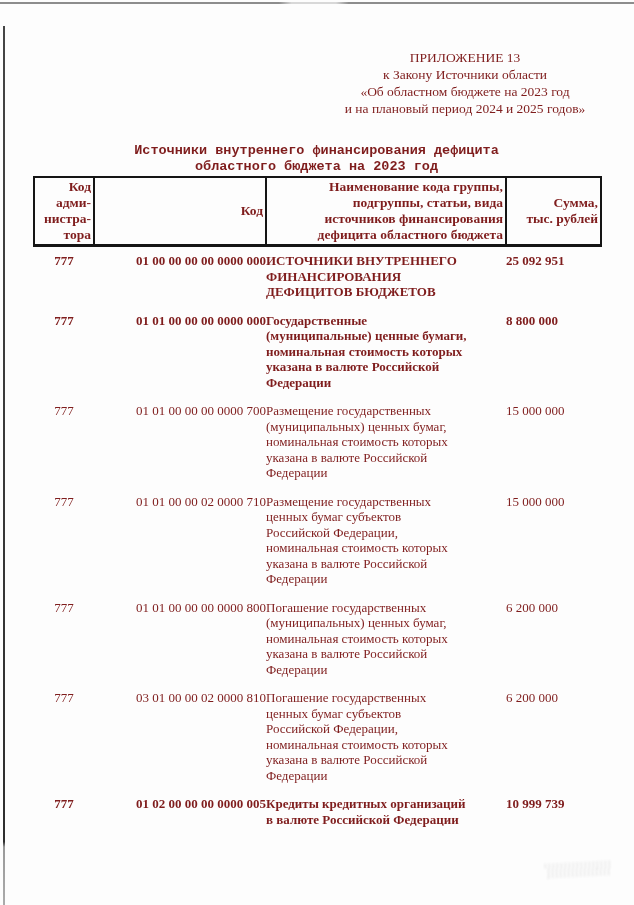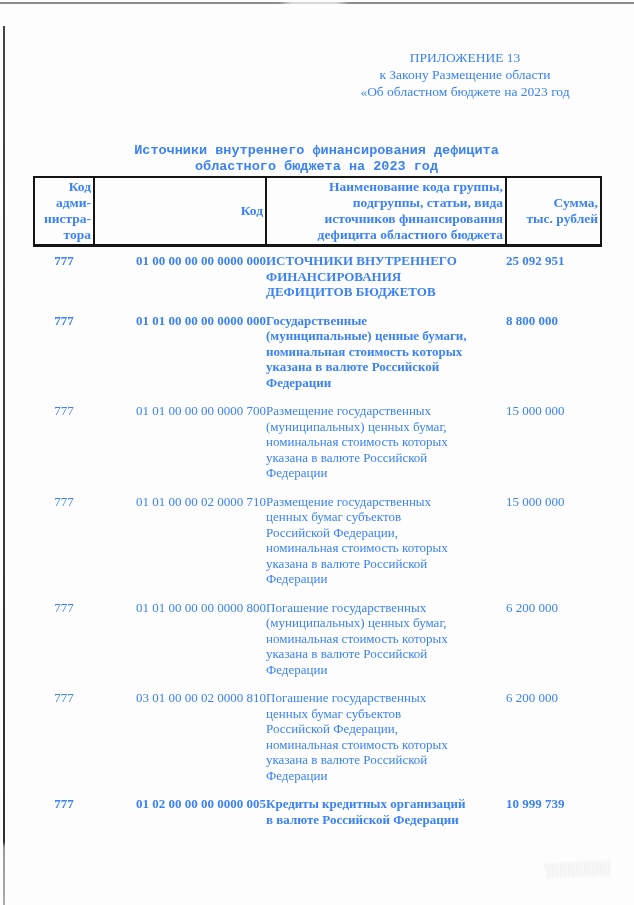--- a/index.html
+++ b/index.html
@@ -1,21 +1,21 @@
 <!DOCTYPE html>
 <html><head>
 <meta charset="utf-8">
 <style>
   html,body{margin:0;padding:0;background:#fff;}
   .page{
     position:relative;
     width:634px;height:905px;
     background:#fdfdfd;
     font-family:"Liberation Serif","DejaVu Serif",serif;
-    color:#3b82f6;
+    color:#7f1d1d;
     overflow:hidden;
   }
   
   .scan-top-line{
     position:absolute;top:2px;left:0;width:634px;height:2px;
     background:linear-gradient(to right,#8d8d8d 0 44%,#d8d8d8 46% 53%,#8d8d8d 55% 100%);
   }
   .scan-left-line{
     position:absolute;left:3px;top:26px;width:2px;height:879px;
     background:linear-gradient(to bottom,#454545 0,#2e2e2e 92.8%,#9a9a9a 93.4%,#ababab 100%);
@@ -66,22 +66,23 @@
 <body>
 
 <div class="page">
 
   <div class="scan-top-line"></div>
   <div class="scan-left-line"></div>
   <div class="scan-smudge"></div>
 
   <div class="doc-header">
     <div>ПРИЛОЖЕНИЕ 13</div>
-    <div>к Закону Размещение области</div>
+    <div>к Закону Источники области</div>
     <div>«Об областном бюджете на 2023 год</div>
+    <div>и на плановый период 2024 и 2025 годов»</div>
   </div>
 
   <div class="table-title">
     <div>Источники внутреннего финансирования дефицита</div>
     <div>областного бюджета на 2023 год</div>
   </div>
 
   <table class="budget">
     <colgroup>
       <col style="width:60px">

